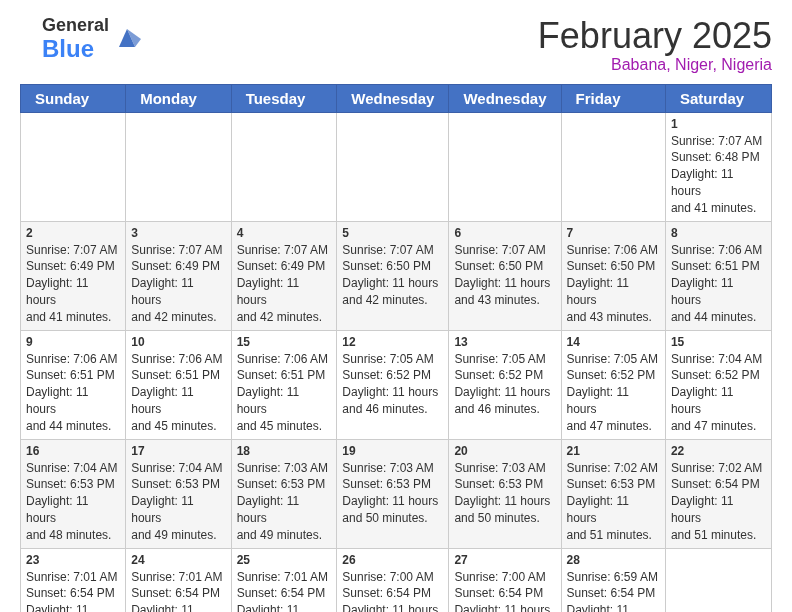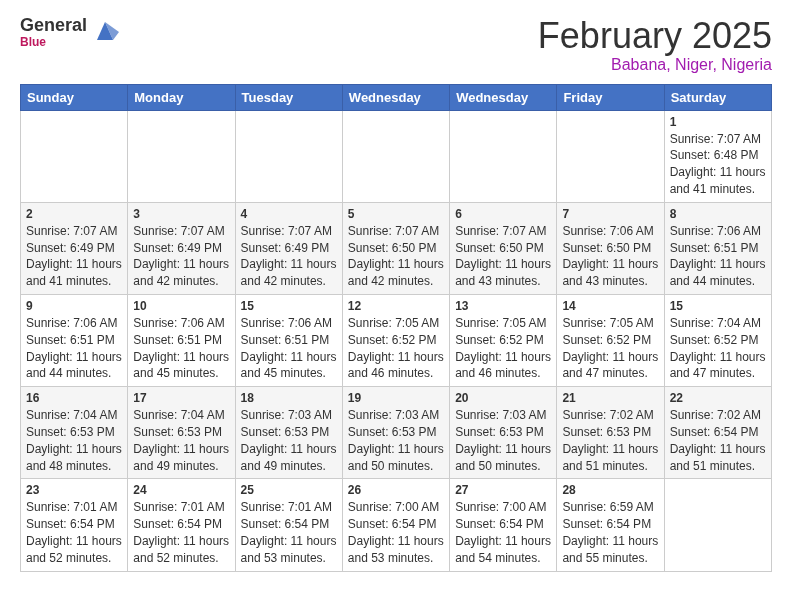--- a/index.html
+++ b/index.html
@@ -18,35 +18,36 @@
     .header {
       display: flex;
       justify-content: space-between;
       align-items: flex-start;
       margin-bottom: 10px;
     }
     .logo {
       display: flex;
       align-items: center;
       gap: 0px;
+      margin-left: 22px;
     }
     .logo-text {
       display: flex;
       flex-direction: column;
       line-height: 1.1;
     }
     .logo-general {
       font-size: 18px;
       font-weight: bold;
       color: #333;
     }
     .logo-blue {
-      font-size: 12px;
+      font-size: 24px;
       font-weight: bold;
-      color: #be185d;
+      color: #3b82f6;
     }
     .logo-icon {
       width: 28px;
       height: 28px;
       margin-left: 4px;
     }
     .title-block {
       text-align: right;
     }
     .main-title {
@@ -60,23 +61,23 @@
       color: #a21caf;
     }
     .calendar {
       width: 100%;
       border-collapse: collapse;
       border: 1px solid #ccc;
     }
     .calendar th {
       background: #4472c4;
       color: #fff;
-      font-size: 13px;
+      font-size: 15px;
       font-weight: bold;
-      padding: 5px 6px;
+      padding: 5px 14px;
       text-align: left;
       border: 1px solid #3a5fa8;
     }
     .calendar td {
       vertical-align: top;
       padding: 4px 5px;
       font-size: 10.5px;
       color: #333;
       border: 1px solid #ccc;
       width: calc(100% / 7);

